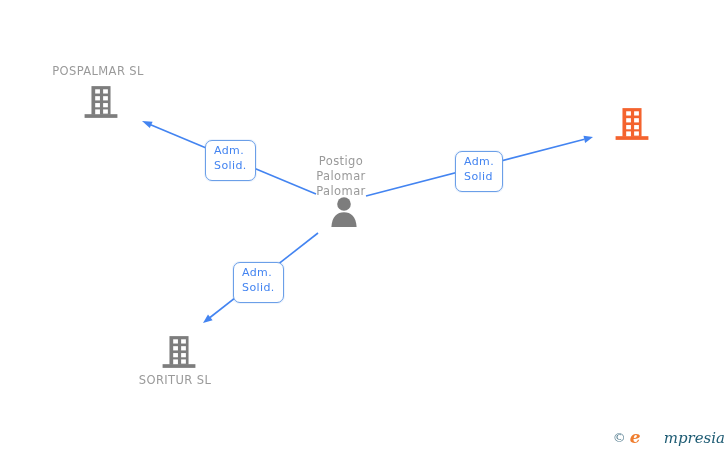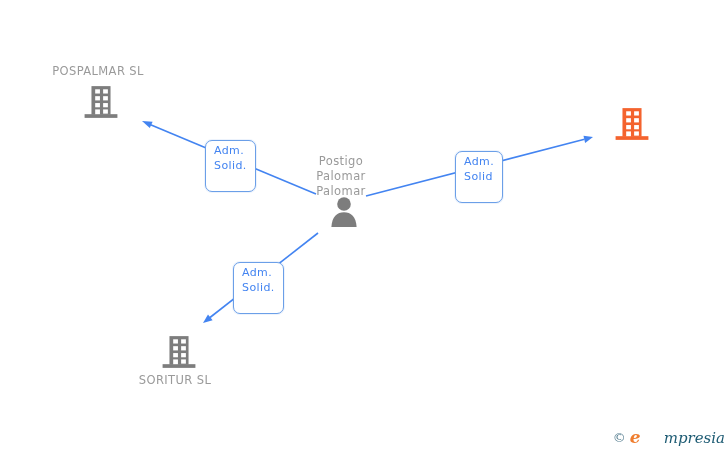--- a/index.html
+++ b/index.html
@@ -31,21 +31,21 @@
   }
   .company-icon { position: absolute; color: var(--node-gray, #7d7d7d); }
   .company-icon.highlight { color: var(--highlight-orange, #f4632e); }
   .person-icon { position: absolute; color: var(--node-gray, #7d7d7d); }
 
   .edge-label {
     position: absolute;
     background: #ffffff;
     border: 1.5px solid var(--box-border-blue, #6b9fe8);
     border-radius: 7px;
-    padding: 2px 8px 18px 8px;
+    padding: 2px 8px 7px 8px;
     font-size: 11px;
     line-height: 15px;
     letter-spacing: 0.4px;
     color: var(--edge-blue, #4384f1);
     box-shadow: 0 0 0 1px rgba(107,159,232,0.12);
   }
   .edge-label span { display: block; }
 
   .brand {
     position: absolute;

